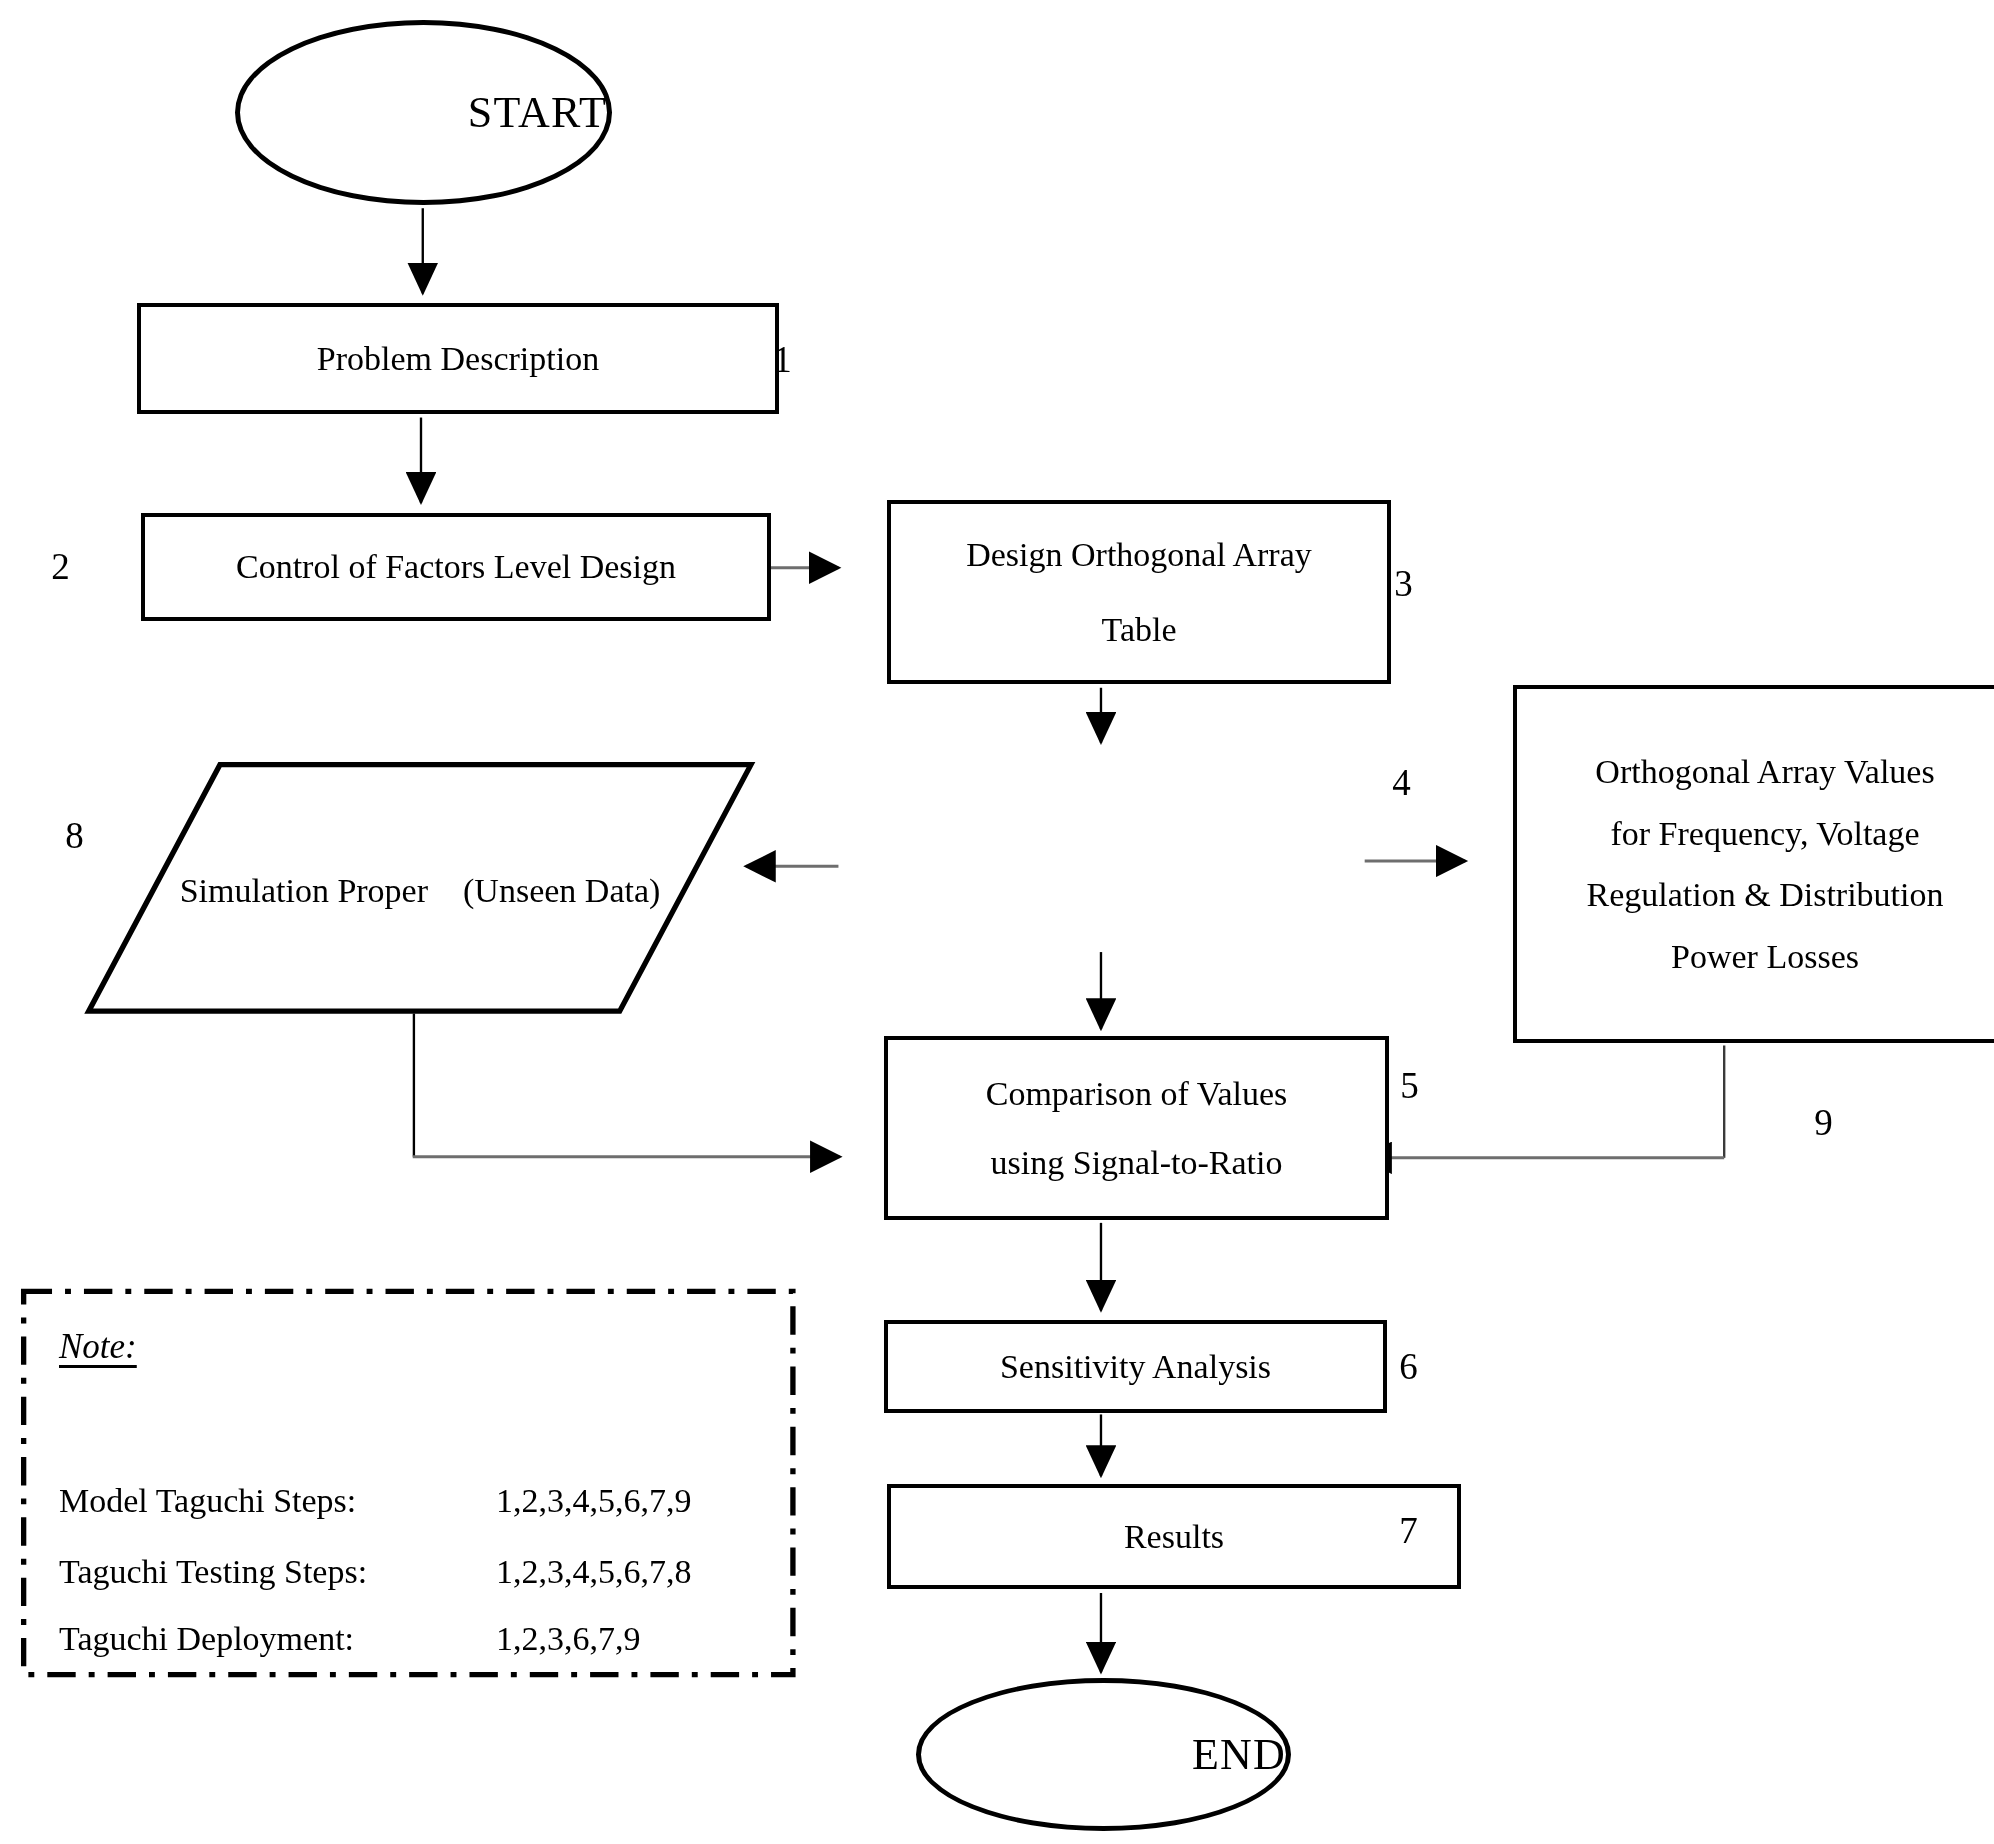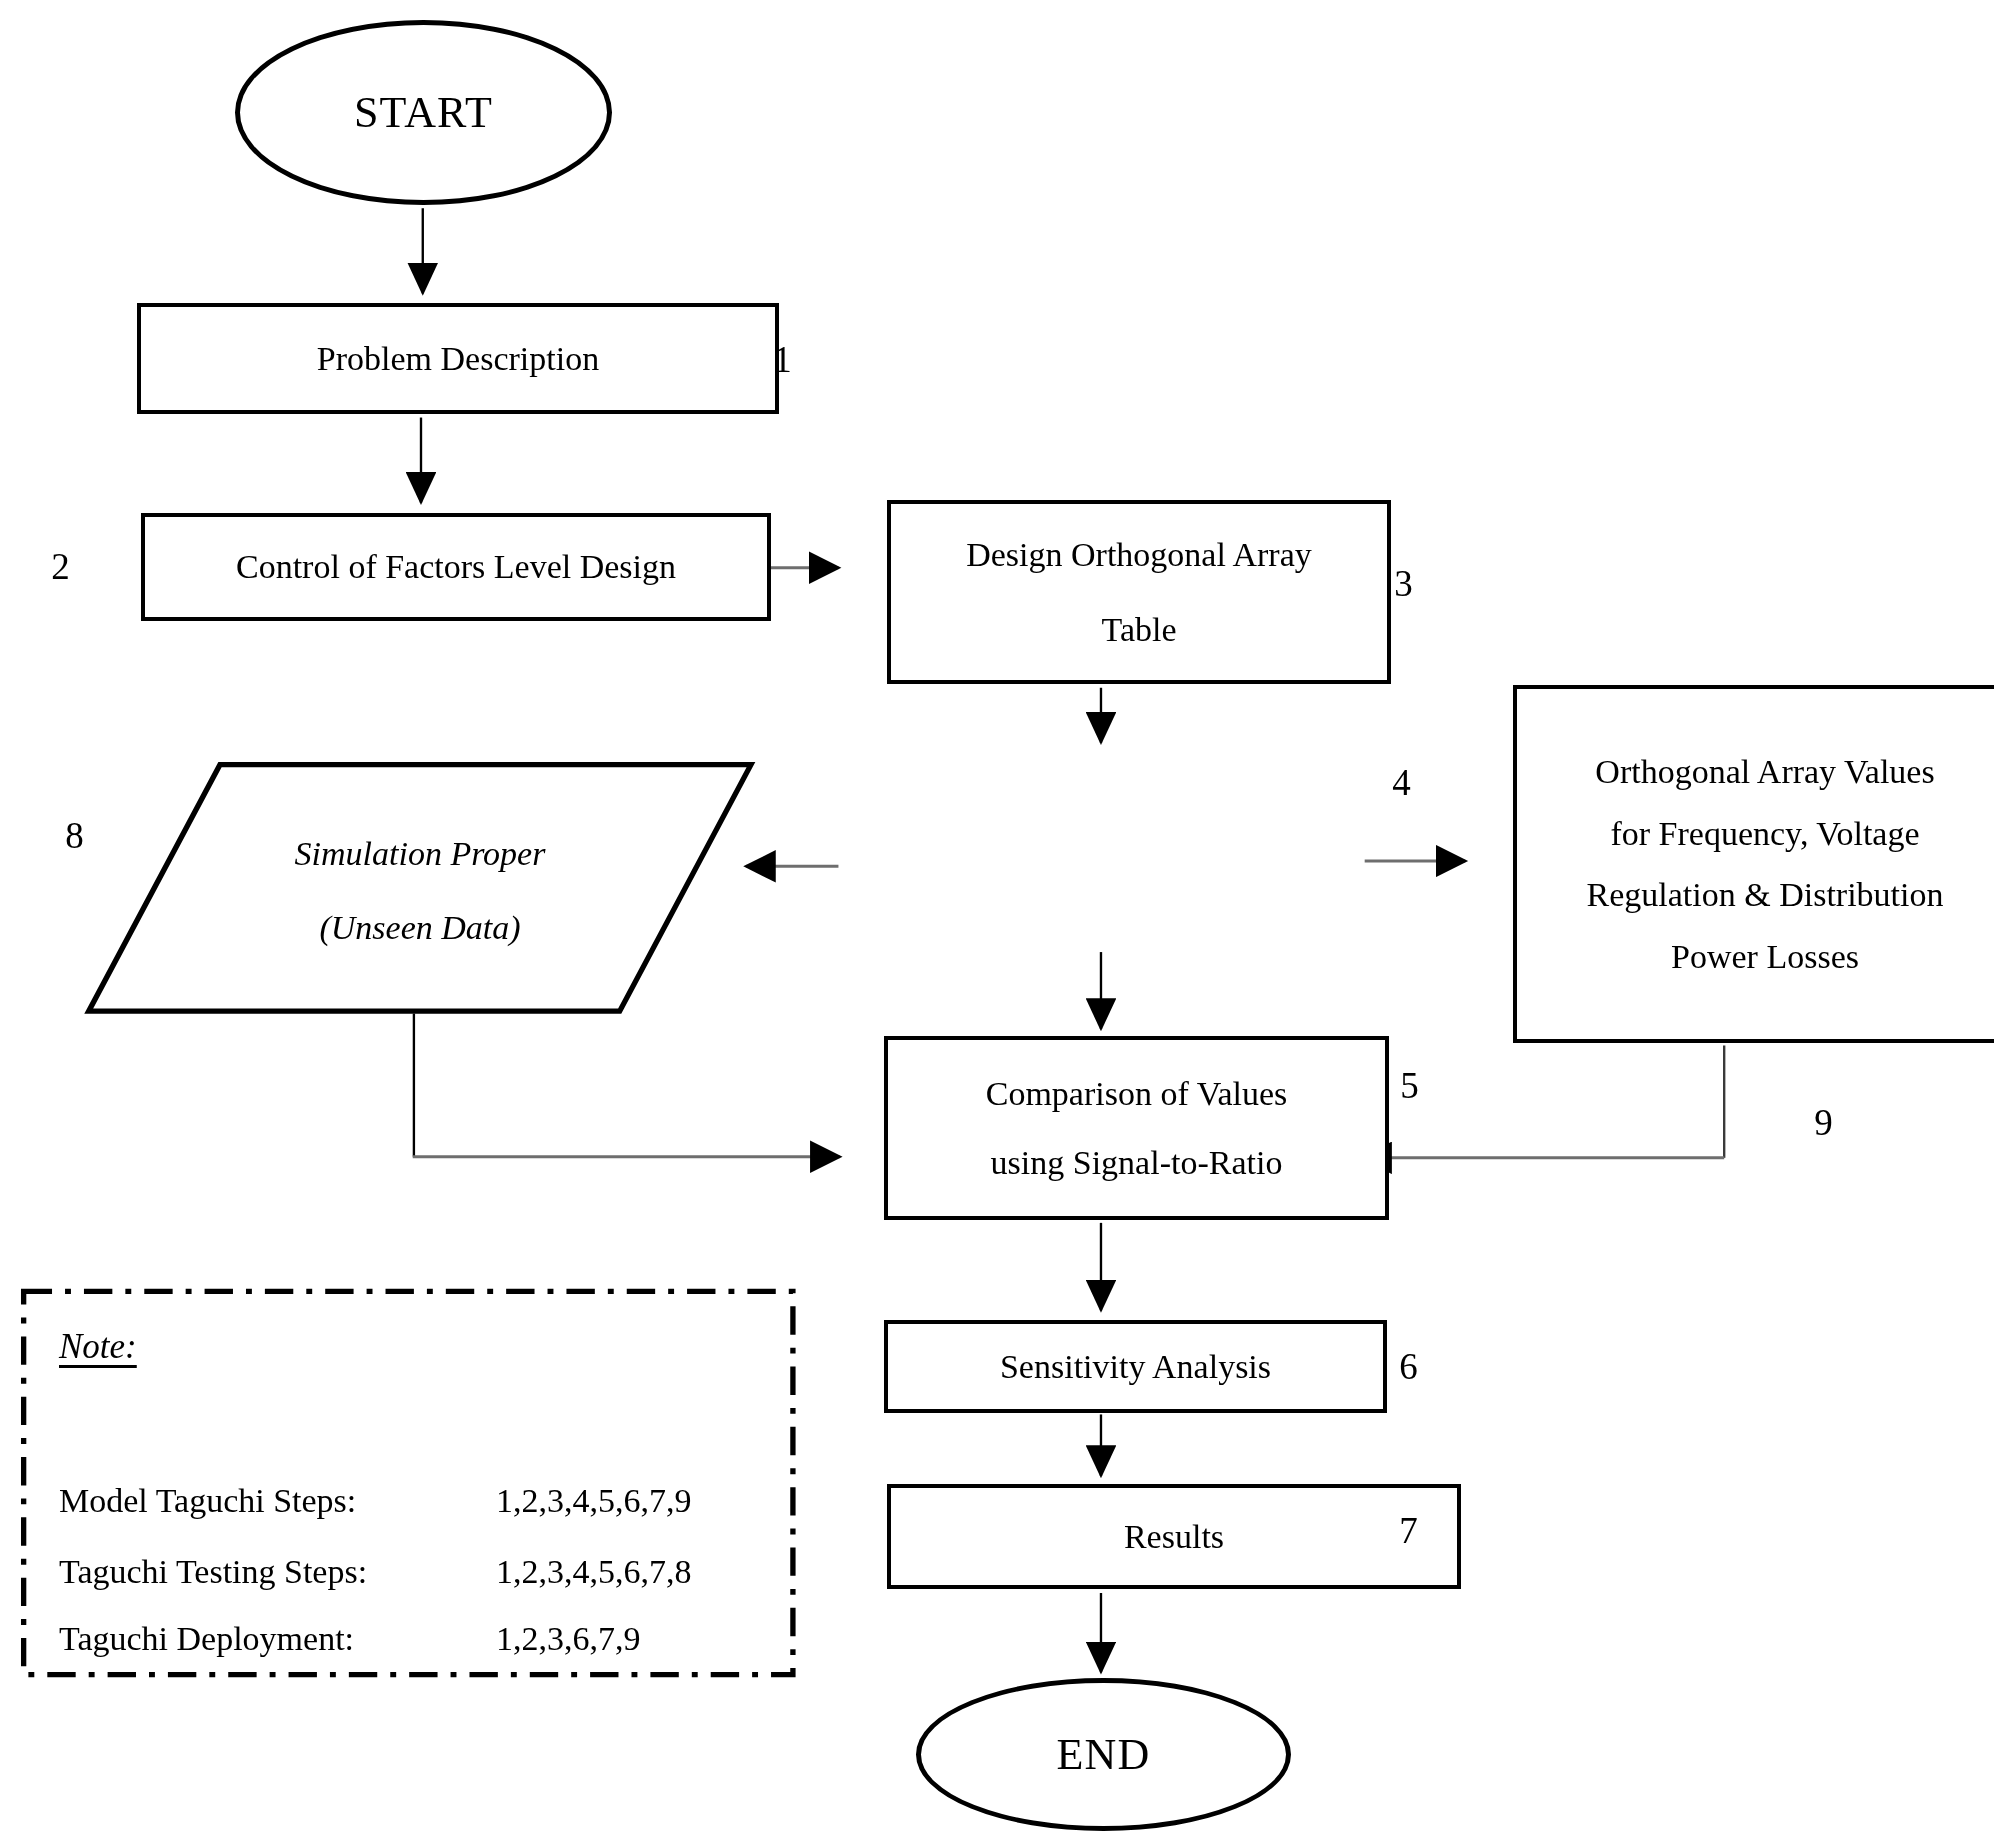--- a/index.html
+++ b/index.html
@@ -36,41 +36,40 @@
     margin-left: 36px;
   }
   .terminator {
     position: absolute;
     box-sizing: border-box;
     border: 5.3px solid #000000;
     border-radius: 50%;
     background: #ffffff;
     display: flex;
     align-items: center;
-    justify-content: center;
+    justify-content: flex-end;
     font-size: 44px;
     letter-spacing: 1.2px;
   }
   .step-num {
     position: absolute;
     width: 47px;
     text-align: center;
     font-size: 37px;
     line-height: 1;
   }
   .para-text {
     position: absolute;
     display: flex;
-    flex-direction: column;
+    flex-direction: row;
     align-items: center;
     justify-content: center;
     text-align: center;
     font-size: 34px;
     line-height: 1.15;
-    font-style: italic;
   }
   .note-title {
     position: absolute;
     font-size: 35px;
     font-style: italic;
     text-decoration: underline;
     text-underline-offset: 7px;
     line-height: 1;
   }
   .note-row {

